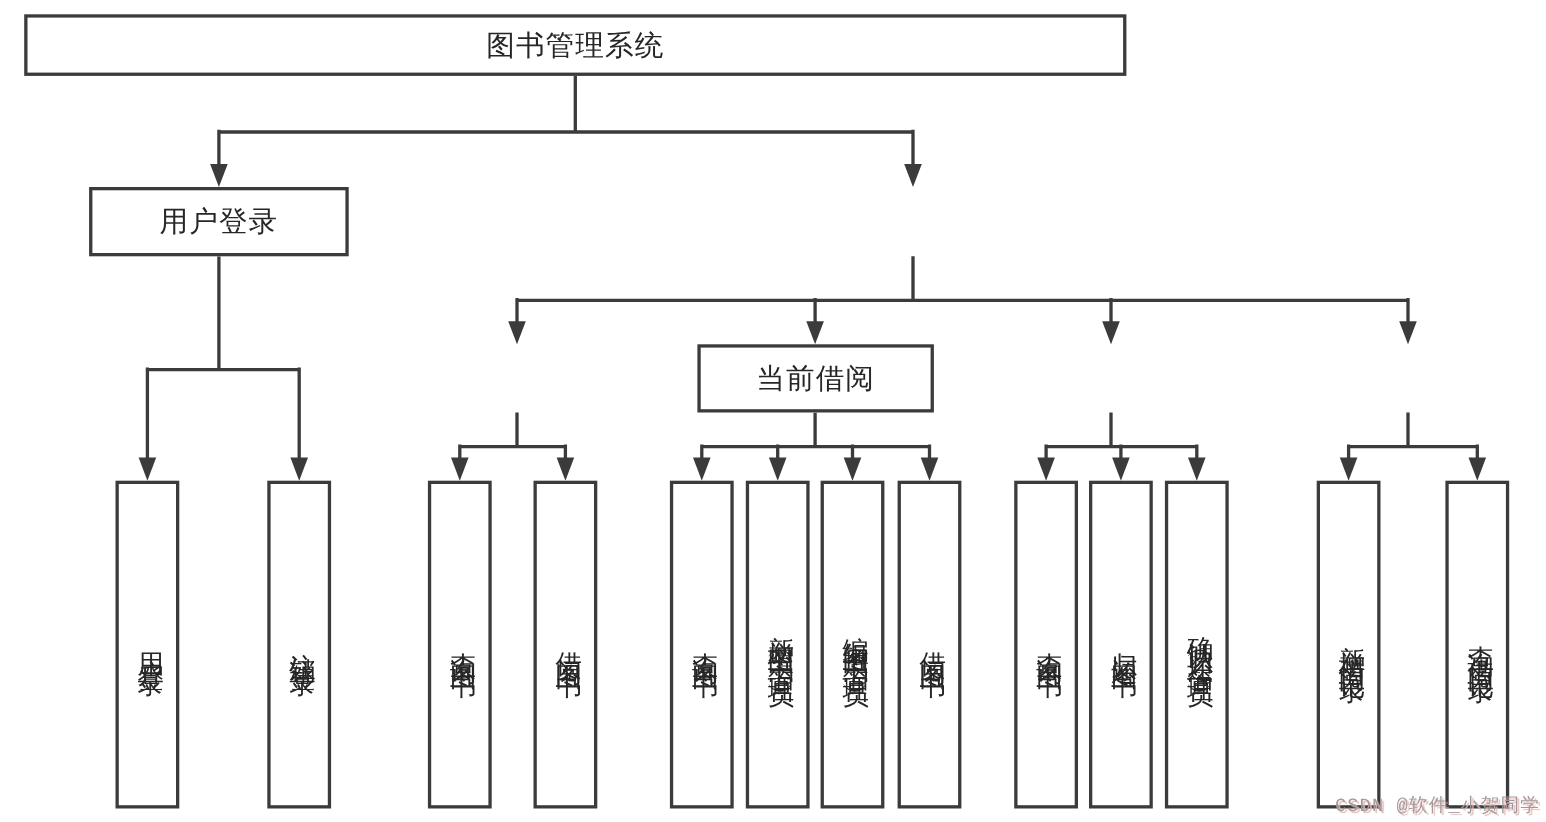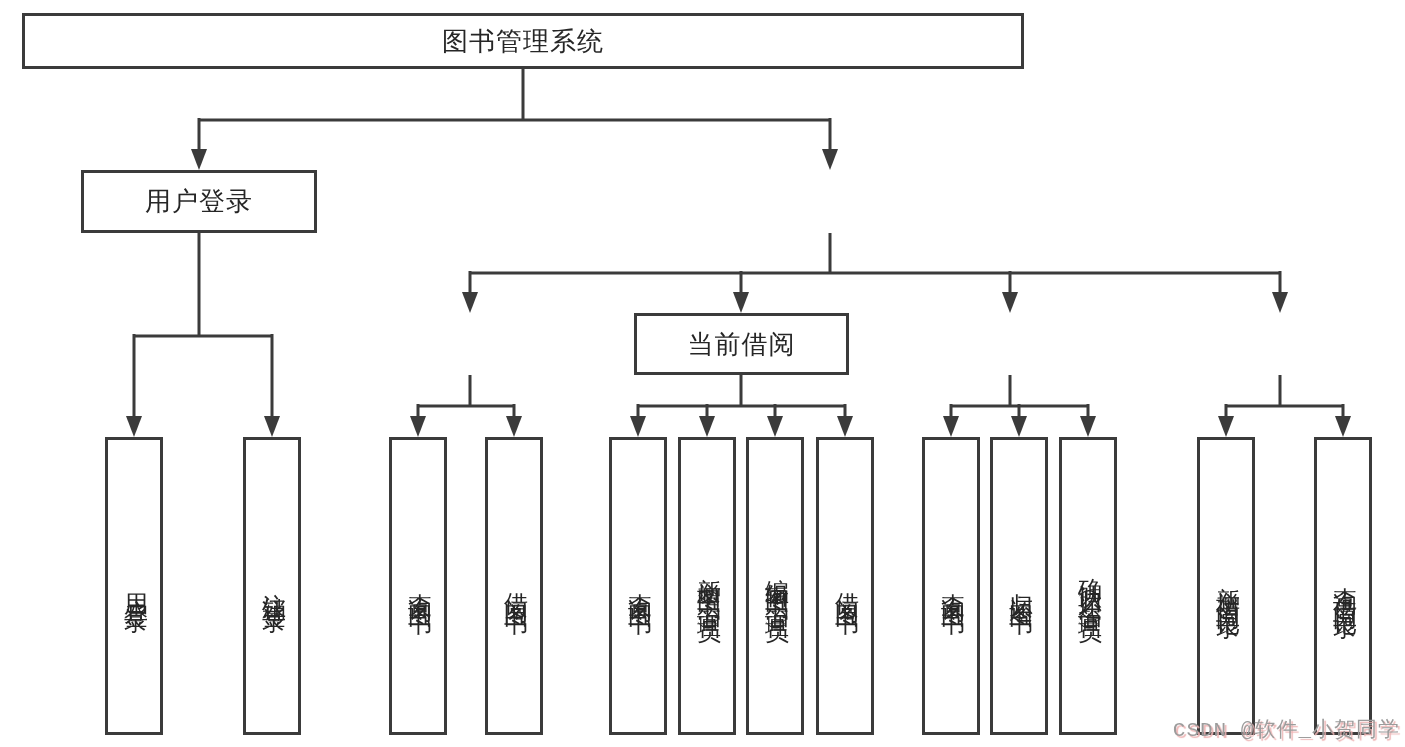--- a/index.html
+++ b/index.html
@@ -31,21 +31,21 @@
     writing-mode:vertical-rl;
     text-orientation:mixed;
     font-size:24px;
     letter-spacing:6px;
     line-height:1;
   }
   #watermark{
     position:absolute;
     right:5px;
     bottom:4px;
-    font-size:21px;
+    font-size:17px;
     letter-spacing:1px;
     color:var(--wm,#9c9c9c);
     text-shadow:2px 2px 1px var(--wmshadow,#eeb5b5);
     white-space:nowrap;
     margin-left:40px;
   }
 </style>
 </head>
 <body>
 

